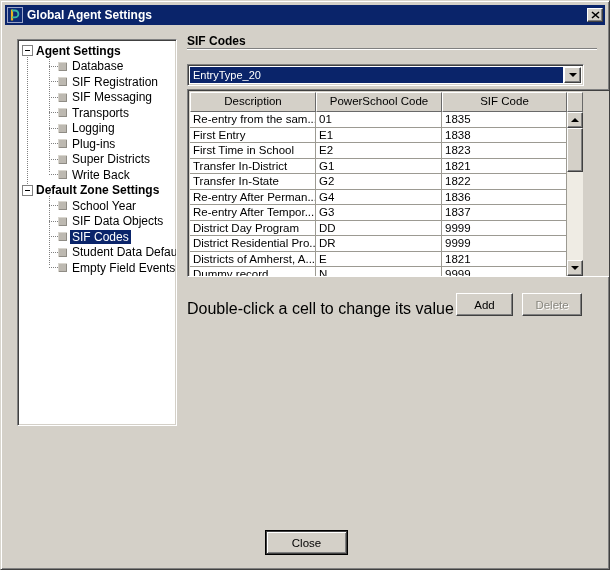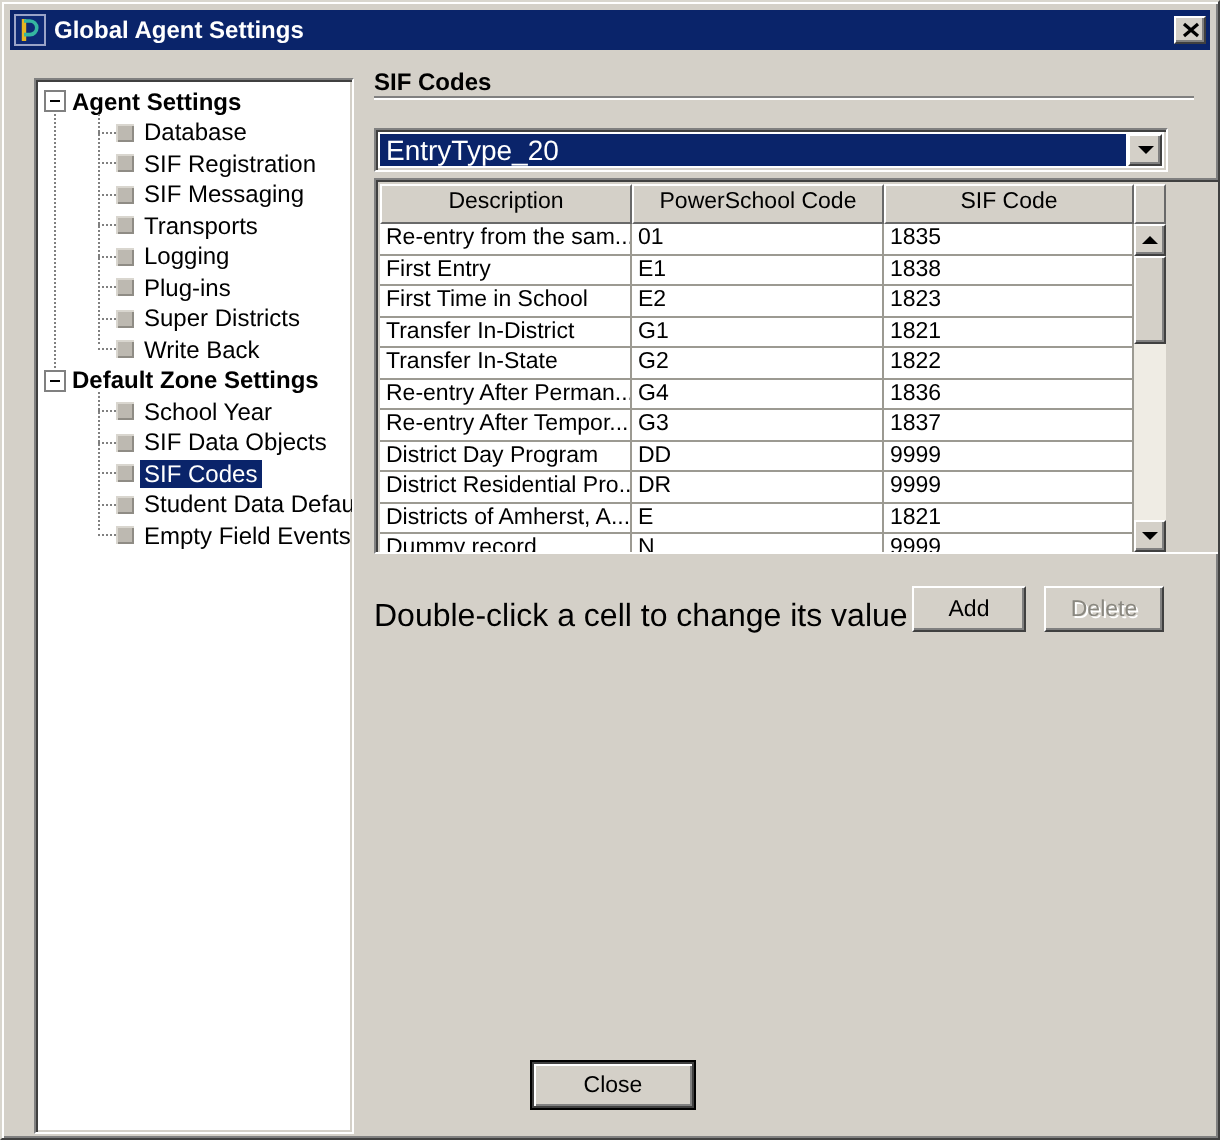--- a/index.html
+++ b/index.html
@@ -8,21 +8,21 @@
     border:1px solid #404040;border-top-color:#d9d6ce;border-left-color:#d9d6ce;
     box-shadow:inset 1px 1px 0 #ffffff, inset -1px -1px 0 #808080;overflow:hidden;padding-left:9px;}
   
   .titlebar{position:absolute;left:4px;top:4px;right:4px;height:20px;background:var(--titlebar,#0a246a);
     display:flex;align-items:center;padding:0 2px;gap:4px;}
   .app-icon{width:16px;height:16px;flex:0 0 16px;display:block;}
   .title-text{color:#ffffff;font-weight:bold;font-size:12px;white-space:nowrap;flex:1;}
   .close-btn{width:16px;height:14px;background:#d4d0c8;border:1px solid;border-color:#ffffff #404040 #404040 #ffffff;
     box-shadow:inset -1px -1px 0 #808080;display:flex;align-items:center;justify-content:center;padding:0;cursor:default;}
   
-  .tree-panel{position:absolute;left:16px;top:38px;width:160px;height:528px;background:#ffffff;
+  .tree-panel{position:absolute;left:16px;top:38px;width:160px;height:387px;background:#ffffff;
     border:1px solid #808080;border-right-color:#ffffff;border-bottom-color:#ffffff;
     box-shadow:inset 1px 1px 0 #404040, inset -1px -1px 0 #d4d0c8;
     padding-top:3px;overflow:hidden;font-size:12px;}
   .tree-vline{position:absolute;left:9px;top:15px;height:135px;border-left:1px dotted #808080;}
   .tree-row{display:flex;align-items:center;height:15.5px;white-space:nowrap;}
   .tree-row.section{padding-left:4px;font-weight:bold;}
   .tree-row.item{padding-left:31px;}
   .expander{width:11px;height:11px;flex:0 0 11px;background:#ffffff;border:1px solid #808080;position:relative;}
   .expander::after{content:"";position:absolute;left:2px;right:2px;top:4px;border-top:1px solid #000000;}
   .sec-label{margin-left:3px;}
@@ -35,21 +35,21 @@
   .tree-row.selected .item-label{background:var(--selbg,#0a246a);color:#ffffff;}
   
   .panel-heading{position:absolute;left:186px;top:33px;font-size:12px;font-weight:bold;}
   .panel-rule{position:absolute;left:186px;top:47px;width:410px;height:2px;
     border-top:1px solid #808080;border-bottom:1px solid #ffffff;}
   
   .combo{position:absolute;left:186px;top:63px;width:397px;height:22px;background:#ffffff;
     border:1px solid #808080;border-right-color:#ffffff;border-bottom-color:#ffffff;
     box-shadow:inset 1px 1px 0 #404040, inset -1px -1px 0 #d4d0c8;padding:2px;cursor:default;}
   .combo-sel{position:absolute;left:2px;top:2px;bottom:2px;right:20px;background:var(--selbg,#0a246a);
-    color:#ffffff;font-size:14px;line-height:16px;padding-left:3px;white-space:nowrap;overflow:hidden;}
+    color:#ffffff;font-size:11px;line-height:16px;padding-left:3px;white-space:nowrap;overflow:hidden;}
   .combo-btn{position:absolute;right:2px;top:2px;bottom:2px;width:17px;background:#d4d0c8;
     border:1px solid;border-color:#ffffff #404040 #404040 #ffffff;box-shadow:inset -1px -1px 0 #808080;
     display:flex;align-items:center;justify-content:center;}
   .tri-down{width:0;height:0;border-left:4px solid transparent;border-right:4px solid transparent;border-top:4px solid #000000;}
   .tri-up{width:0;height:0;border-left:4px solid transparent;border-right:4px solid transparent;border-bottom:4px solid #000000;}
   
   .grid{position:absolute;left:186px;top:88px;width:428px;height:188px;background:#d4d0c8;
     border:1px solid #808080;border-right-color:#ffffff;border-bottom-color:#ffffff;
     box-shadow:inset 1px 1px 0 #404040, inset -1px -1px 0 #d4d0c8;padding:2px;}
   .ghead{display:flex;height:20px;}

